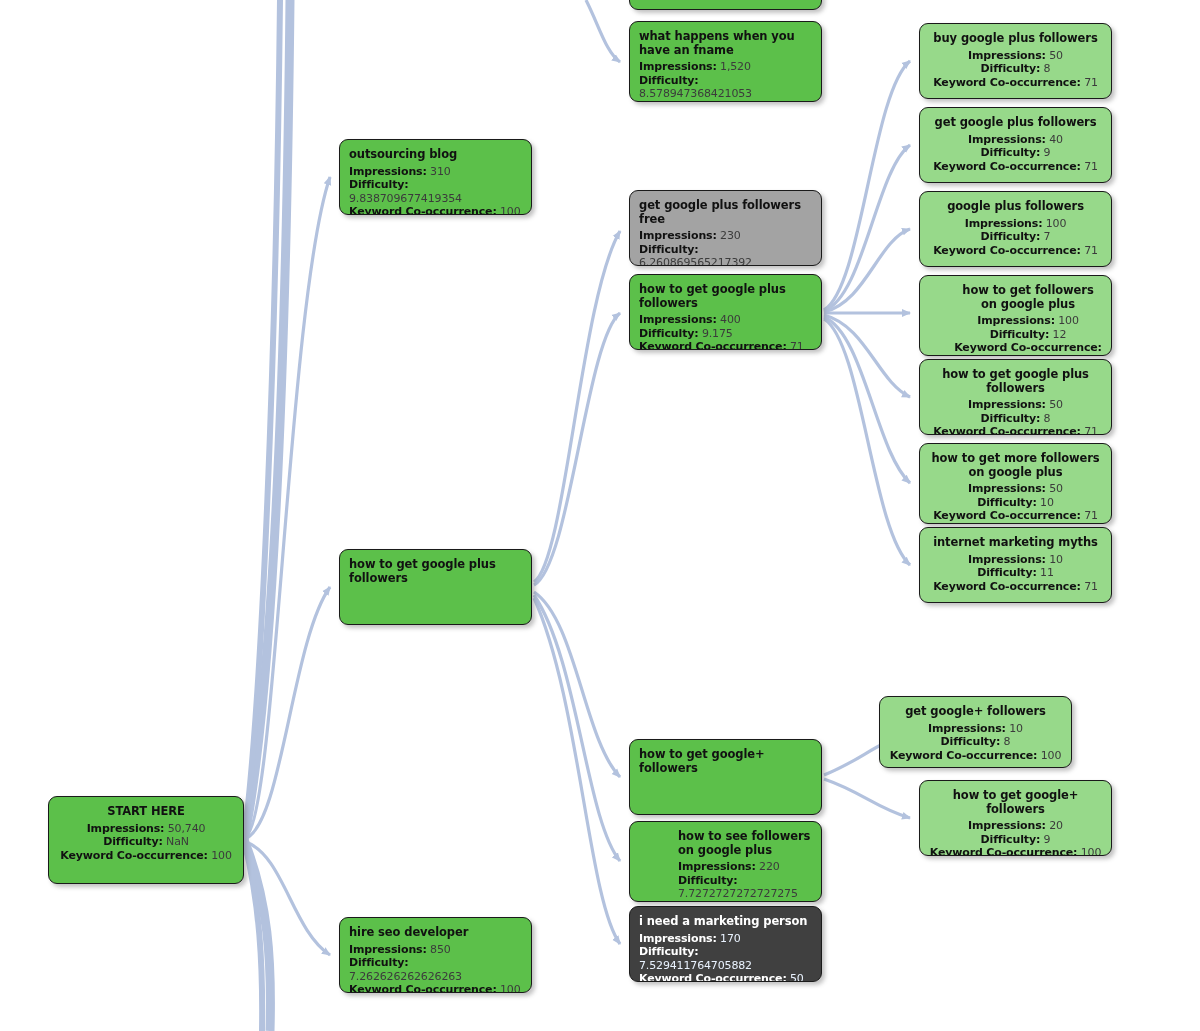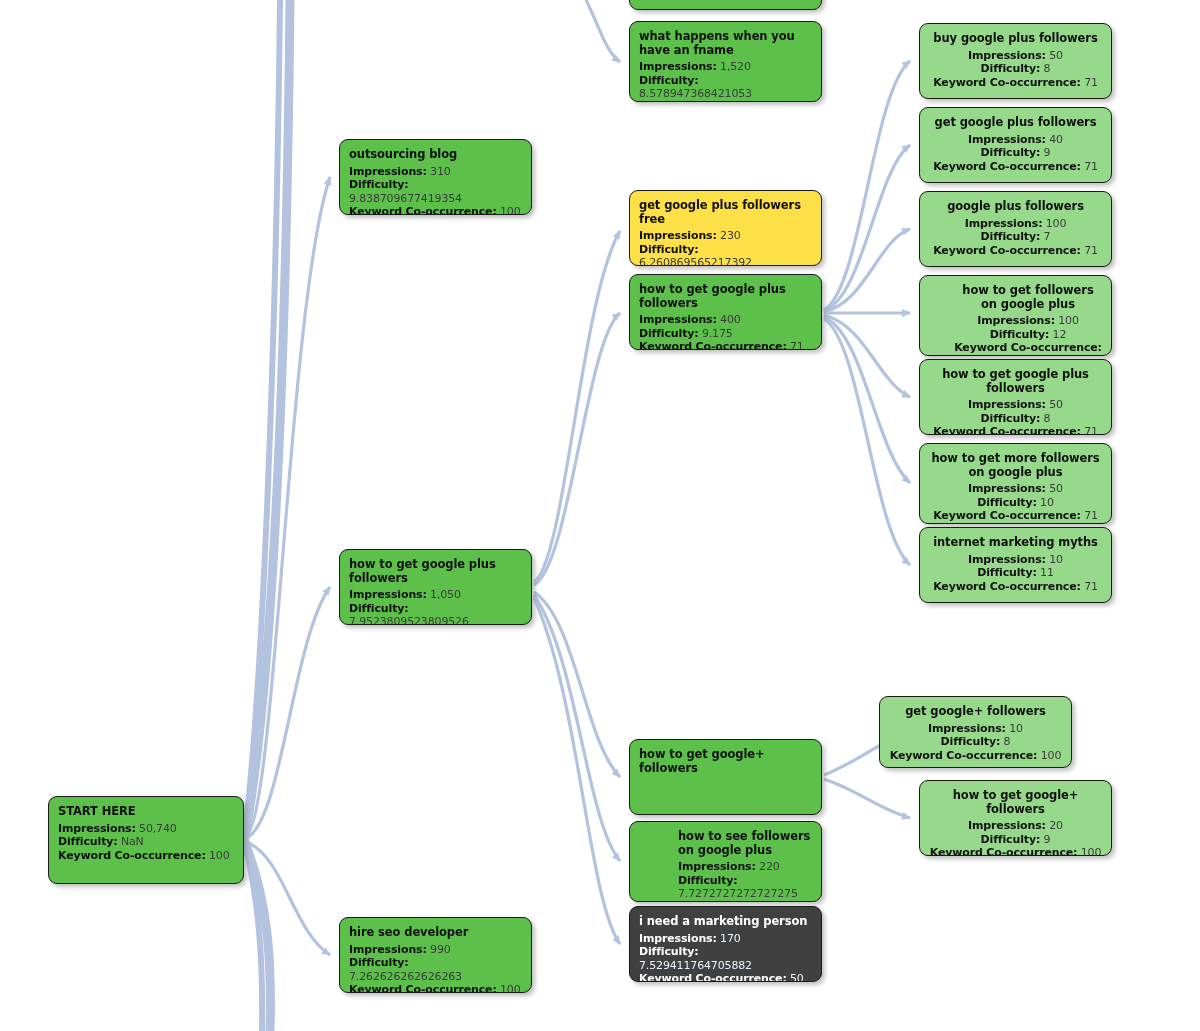--- a/index.html
+++ b/index.html
@@ -31,21 +31,21 @@
   }
   .node .stats{
     font-size:11px;
     line-height:13.5px;
     color:#3b3b3b;
     letter-spacing:-0.15px;
   }
   .node .stats .k{font-weight:bold;color:#111111;}
   .node.green{background:#5cc04a;}
   .node.lightgreen{background:#97d98a;text-align:center;}
-  .node.orange{background:#fde047;}
+  .node.orange{background:#a3a3a3;}
   .node.blue{background:#404040;}
   .node.blue .title{color:#ffffff;}
   .node.blue .stats{color:#eaf3ff;}
   .node.blue .stats .k{color:#ffffff;}
   .node.clipped-top{border-top-left-radius:0;border-top-right-radius:0;}
 </style>
 </head>
 <body>
 
 <div id="canvas">
@@ -84,21 +84,21 @@
       <path d="M824,315 C866,326 878,382 910,397"></path>
       <path d="M824,317 C864,334 876,452 910,483"></path>
       <path d="M824,319 C862,342 872,530 910,565"></path>
 
       <path d="M824,775 C862,760 876,742 910,734"></path>
       <path d="M824,779 C862,792 876,808 910,818"></path>
     </g>
   </svg>
 
   <div id="nodes">
-      <div class="node green" style="left: 48px; top: 796px; width: 196px; height: 88px;">
+      <div class="node green" style="left: 48px; top: 796px; width: 196px; height: 88px; text-align: center;">
         <div class="title">START HERE</div>
         <div class="stats">
           <div><span class="k">Impressions:</span> <span>50,740</span></div>
           <div><span class="k">Difficulty:</span> <span>NaN</span></div>
           <div><span class="k">Keyword Co-occurrence:</span> <span>100</span></div>
         </div>
       </div>
       <div class="node green clipped-top" style="left: 629px; top: -20px; width: 193px; height: 30px;"></div>
       <div class="node green" style="left: 629px; top: 21px; width: 193px; height: 81px;">
         <div class="title">what happens when you have an fname</div>
@@ -126,29 +126,25 @@
       <div class="node green" style="left: 629px; top: 274px; width: 193px; height: 76px;">
         <div class="title">how to get google plus followers</div>
         <div class="stats">
           <div><span class="k">Impressions:</span> <span>400</span></div>
           <div><span class="k">Difficulty:</span> <span>9.175</span></div>
           <div><span class="k">Keyword Co-occurrence:</span> <span>71</span></div>
         </div>
       </div>
       <div class="node green" style="left: 339px; top: 549px; width: 193px; height: 76px;">
         <div class="title">how to get google plus followers</div>
-        <div class="stats">
-          <div><span class="k">Impressions:</span> <span>1,050</span></div>
-          <div><span class="k">Difficulty:</span> <span>7.9523809523809526</span></div>
-        </div>
       </div>
       <div class="node green" style="left: 339px; top: 917px; width: 193px; height: 76px;">
         <div class="title">hire seo developer</div>
         <div class="stats">
-          <div><span class="k">Impressions:</span> <span>990</span></div>
+          <div><span class="k">Impressions:</span> <span>850</span></div>
           <div><span class="k">Difficulty:</span> <span>7.262626262626263</span></div>
           <div><span class="k">Keyword Co-occurrence:</span> <span>100</span></div>
         </div>
       </div>
       <div class="node green" style="left: 629px; top: 739px; width: 193px; height: 76px;">
         <div class="title">how to get google+ followers</div>
       </div>
       <div class="node green" style="left: 629px; top: 821px; width: 193px; height: 81px; padding-left: 48px;">
         <div class="title">how to see followers on google plus</div>
         <div class="stats">

